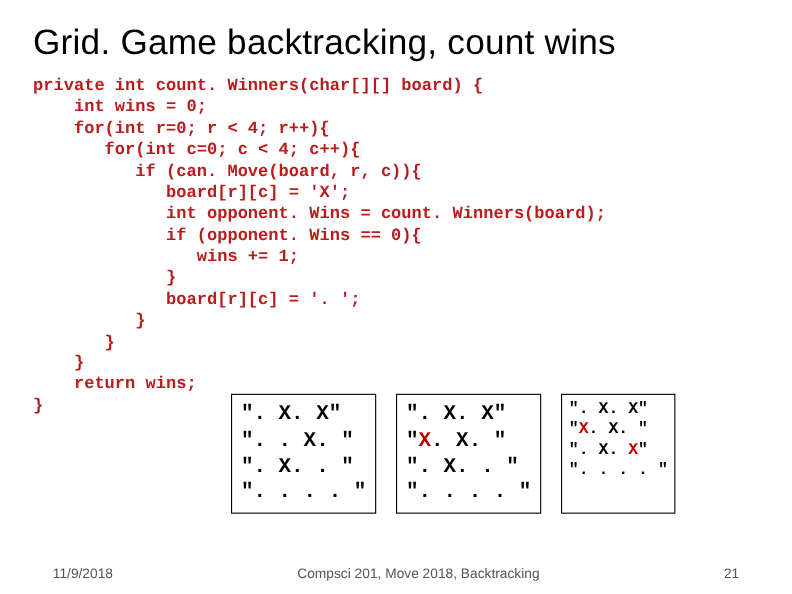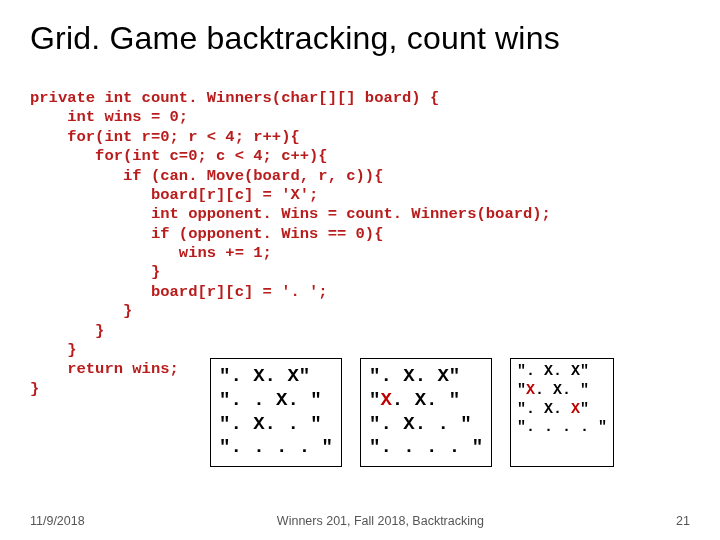--- a/index.html
+++ b/index.html
@@ -12,21 +12,21 @@
     overflow: hidden;
   }
   .slide {
     padding: 20px 30px 10px 30px;
     height: 100%;
     position: relative;
   }
   .title {
     font-size: 32px;
     font-weight: normal;
-    margin-bottom: 32px;
+    margin-bottom: 12px;
     letter-spacing: 0.2px;
   }
   .code {
     font-family: "Courier New", Courier, monospace;
     font-size: 15.5px;
     font-weight: bold;
     line-height: 1.25;
     white-space: pre;
     color: #b91c1c;
   }
@@ -51,21 +51,21 @@
     padding: 4px 6px;
   }
   .red { color: #c00000; }
   .footer {
     position: absolute;
     bottom: 12px;
     left: 0;
     width: 100%;
     display: flex;
     justify-content: space-between;
-    padding: 0 30px;
+    padding: 0 48px;
     font-size: 12.5px;
     color: #555;
   }
   .footer .center { flex: 1; text-align: center; }
 </style>
 </head>
 <body>
 
 <div class="slide">
   <h1 class="title">Grid. Game backtracking, count wins</h1>
@@ -96,16 +96,16 @@
 <span>". X. . "</span>
 <span>". . . . "</span></div>
       <div class="board small"><span>". X. X"</span>
 <span>"</span><span class="red">X</span><span>. X. "</span>
 <span>". X. </span><span class="red">X</span><span>"</span>
 <span>". . . . "</span></div>
     </div>
 
   <div class="footer">
     <span>11/9/2018</span>
-    <span class="center">Winners 201, Fall 2018, Backtracking</span>
+    <span class="center">Compsci 201, Move 2018, Backtracking</span>
     <span>21</span>
   </div>
 </div>
 
 </body></html>

